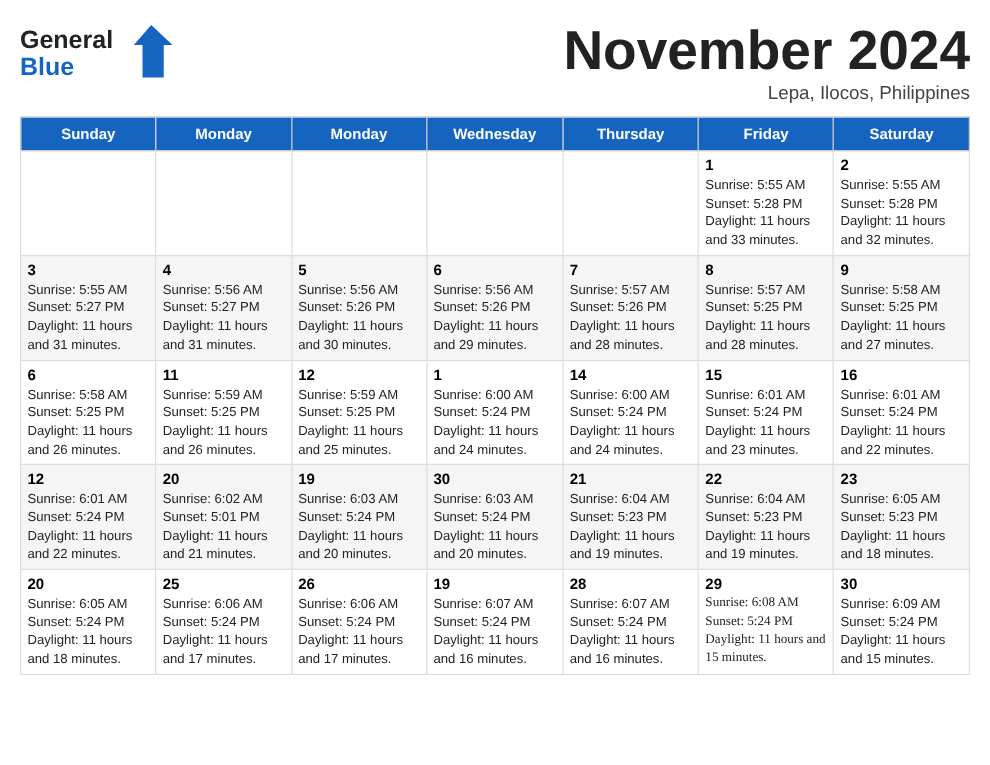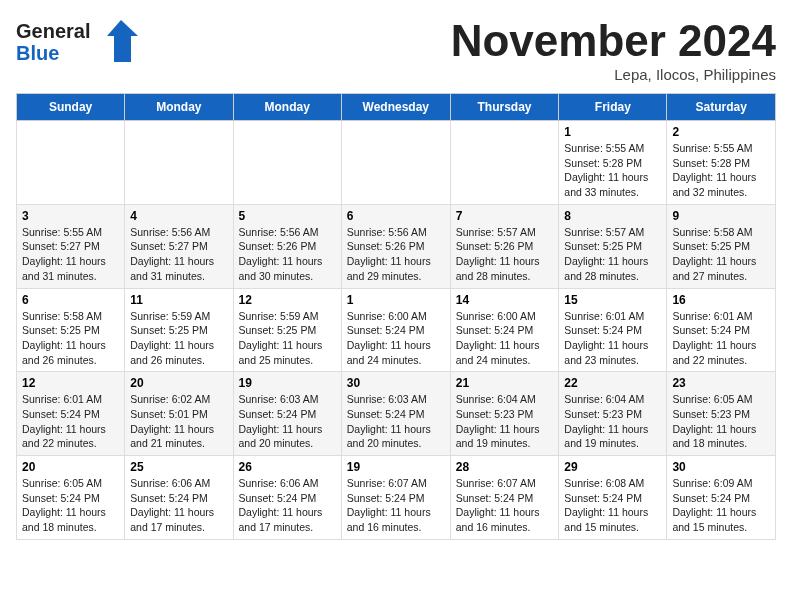--- a/index.html
+++ b/index.html
@@ -281,21 +281,21 @@
 Daylight: 11 hours and 16 minutes.</div>
         </td>
         <td>
           <div class="day-num">28</div>
           <div class="day-info" style="white-space: pre-line;">Sunrise: 6:07 AM
 Sunset: 5:24 PM
 Daylight: 11 hours and 16 minutes.</div>
         </td>
         <td>
           <div class="day-num">29</div>
-          <div class="day-info" style="white-space: pre-line;">Sunrise: 6:08 AM
+          <div class="day-info" style="white-space: pre-line; font-family: Liberation Serif, serif;">Sunrise: 6:08 AM
 Sunset: 5:24 PM
 Daylight: 11 hours and 15 minutes.</div>
         </td>
         <td>
           <div class="day-num">30</div>
           <div class="day-info" style="white-space: pre-line;">Sunrise: 6:09 AM
 Sunset: 5:24 PM
 Daylight: 11 hours and 15 minutes.</div>
         </td>
       </tr>

